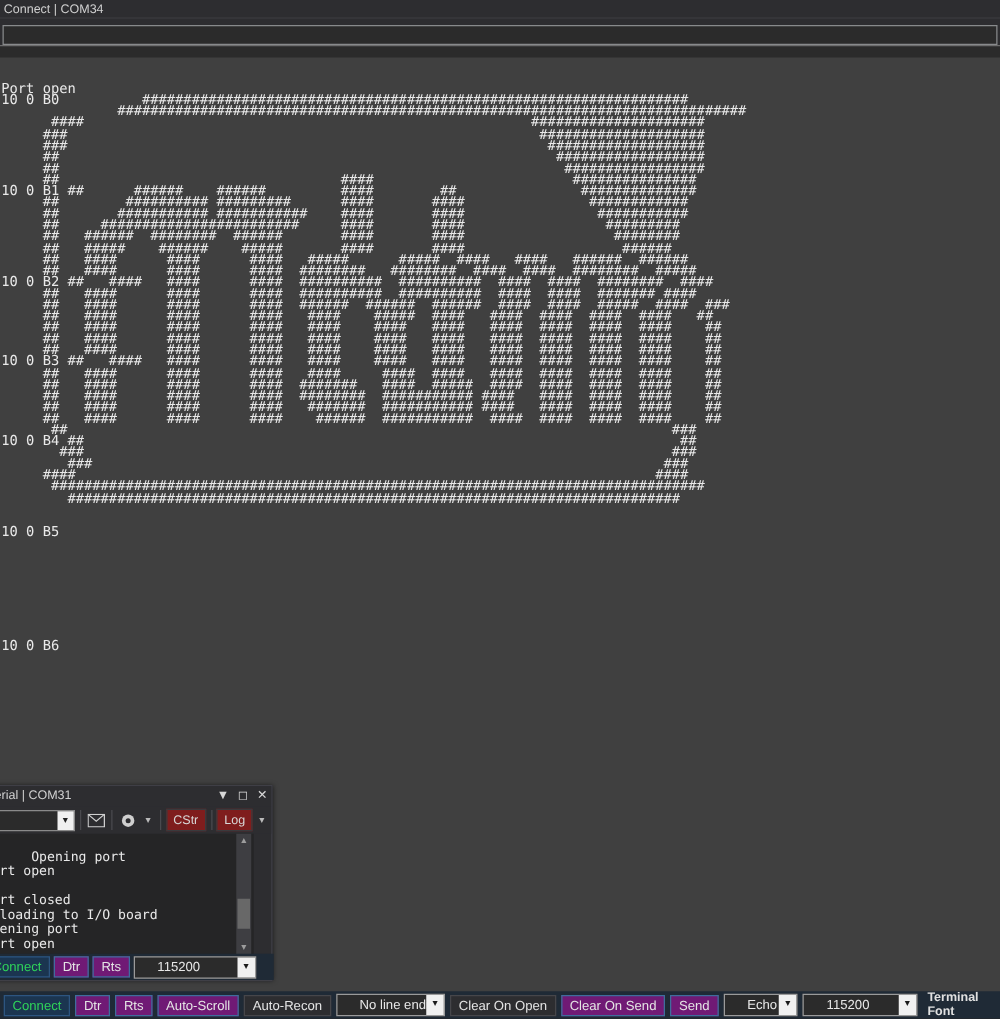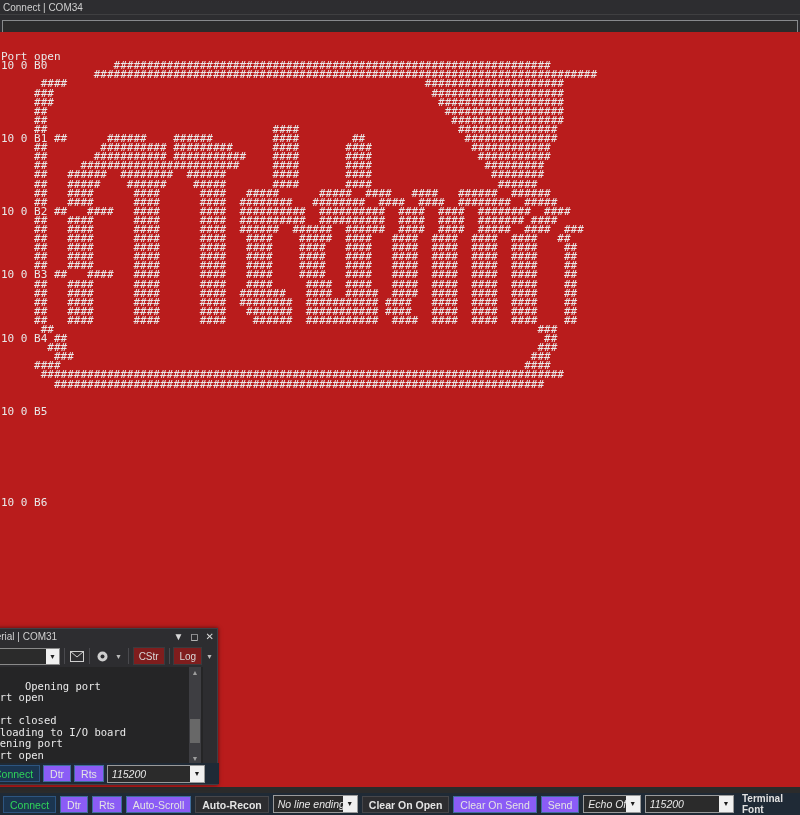--- a/index.html
+++ b/index.html
@@ -25,23 +25,23 @@
   }
   .send-input {
     width: 796px; height: 16px; background: #2b2b2b;
     border: 1px solid #888a8c; color: #e6e6e6;
     font-family: "DejaVu Sans Mono", monospace; font-size: 10px;
     padding: 0 2px; outline: none;
   }
 
   
   .terminal {
-    position: absolute; top: 32px; left: 0;
+    position: absolute; top: 46px; left: 0;
     width: 800px; height: 755px;
-    background: #b91c1c;
+    background: #404040;
     color: #e9e9e9;
     font-family: "DejaVu Sans Mono", monospace;
     font-size: 11px;
     line-height: 9.1px;
     letter-spacing: 0px;
     white-space: pre;
     overflow: hidden;
     padding: 2px 0 0 1px;
   }
   .terminal .art { display: block; }
@@ -110,31 +110,30 @@
   .cw-bottom {
     position: absolute; left: 0; bottom: 0; width: 234px; height: 21px;
     background: #1f2a36; display: flex; align-items: center; gap: 3px;
     padding: 0 2px;
   }
 
   
   .btn {
     height: 17px; line-height: 17px; padding: 0 6px;
     font-size: 10.5px; color: #e4e4e4;
-    background: #8b5cf6; border: 1px solid #3f6d9c;
+    background: #701a75; border: 1px solid #3f6d9c;
     white-space: nowrap;
   }
-  .btn.flat { background: #2d2d30; border-color: #46464a; font-weight: bold; }
+  .btn.flat { background: #2d2d30; border-color: #46464a; }
   .btn.connect { color: #2fd35a; background: #1b3550; border-color: #2d5580; }
 
   .combo {
     height: 18px; background: #2b2b2b; border: 1px solid #9a9a9a;
     position: relative; color: #e8e8e8; font-size: 10.5px; line-height: 17px;
-    padding-left: 4px;
-    font-style: italic;
+    padding-left: 18px;
   }
   .combo .arrow {
     position: absolute; right: 0; top: 0; width: 14px; height: 16px;
     background: #f0f0f0; color: #1a1a1a; font-size: 7px;
     line-height: 16px; text-align: center;
   }
 
   
   .statusbar {
     position: absolute; left: 0; bottom: 0; width: 800px; height: 22px;

